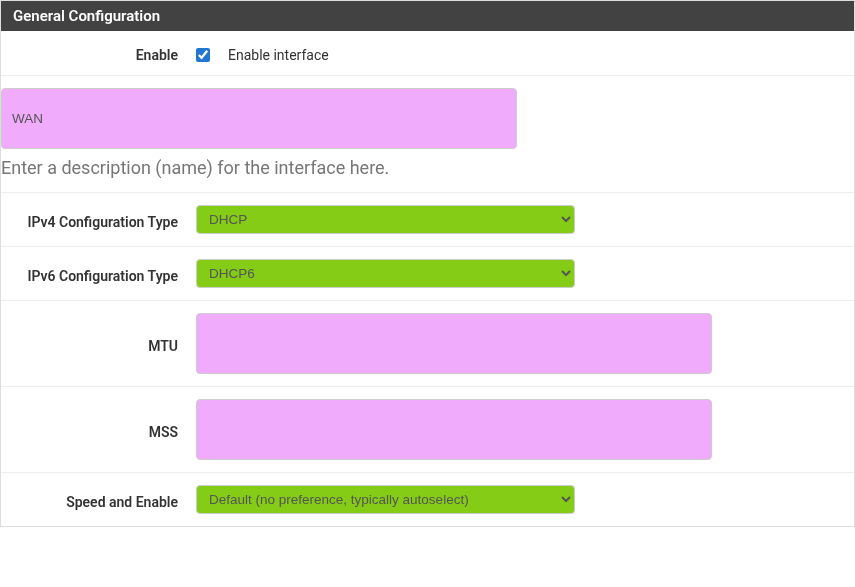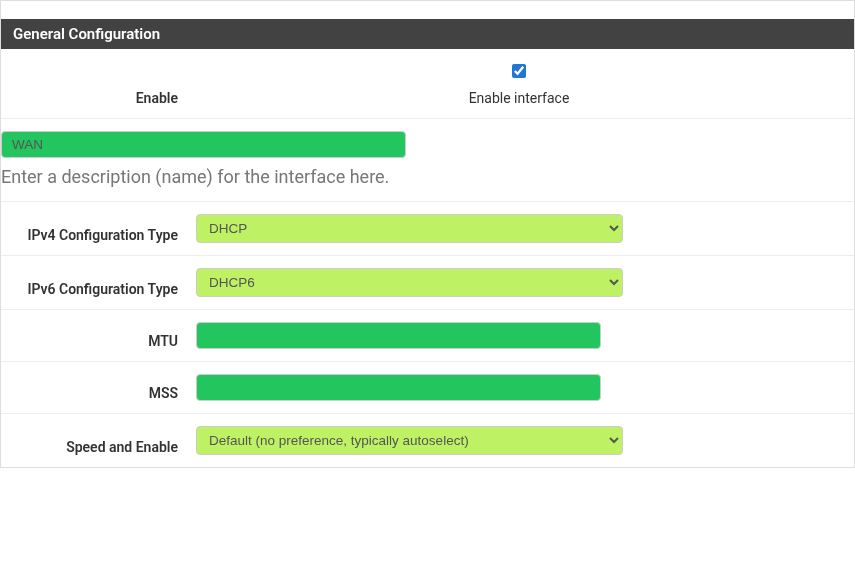--- a/index.html
+++ b/index.html
@@ -17,25 +17,24 @@
       width: 855px;
       border: 1px solid #ddd;
       overflow: hidden;
     }
     .panel-header {
       background: #424242;
       color: #fff;
       padding: 6px 12px;
       font-weight: 600;
       font-size: 15px;
-      margin-top: 18px;
     }
     .form-row {
       display: flex;
-      align-items: flex-end;
+      align-items: center;
       padding: 12px 0;
       border-bottom: 1px solid #eee;
     }
     .form-row:last-child {
       border-bottom: none;
     }
     .form-label {
       width: 195px;
       text-align: right;
       padding-right: 18px;
@@ -46,52 +45,51 @@
     .form-label.underlined {
       text-decoration: underline;
     }
     .form-control-wrap {
       flex: 1;
       padding-right: 12px;
     }
     .checkbox-wrap {
       display: flex;
       align-items: center;
-      gap: 12px;
+      gap: 18px;
       padding-top: 3px;
-      flex-direction: column;
     }
     .checkbox-wrap input[type="checkbox"] {
       width: 14px;
       height: 14px;
       accent-color: #2176d2;
     }
     .checkbox-label {
       color: #333;
     }
     input[type="text"] {
-      width: 405px;
-      padding: 5px 10px;
+      width: 516px;
+      padding: 22px 10px;
       border: 1px solid #ccc;
       border-radius: 4px;
       font-size: 13.5px;
       color: #555;
-      background: #22c55e;
+      background: #f0abfc;
     }
     input[type="text"]::placeholder {
       color: #999;
     }
     select {
-      width: 427px;
+      width: 379px;
       padding: 5px 8px;
       border: 1px solid #ccc;
       border-radius: 4px;
       font-size: 13.5px;
       color: #555;
-      background: #bef264;
+      background: #84cc16;
     }
     .help-text {
       color: #777;
       font-size: 18px;
       margin-top: 6px;
       line-height: 1.4;
     }
   </style>
 </head>
 <body>

